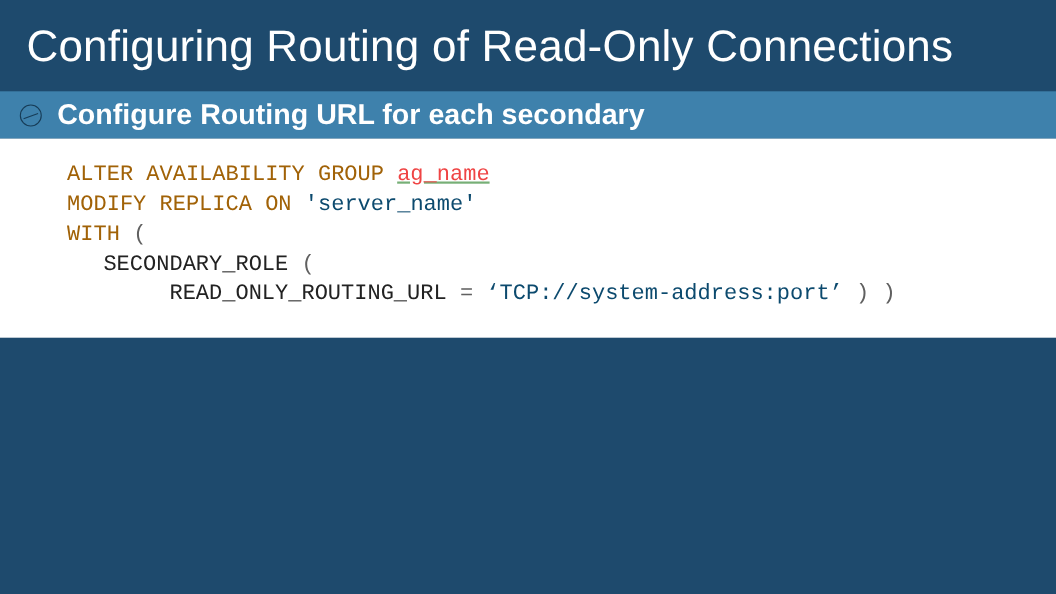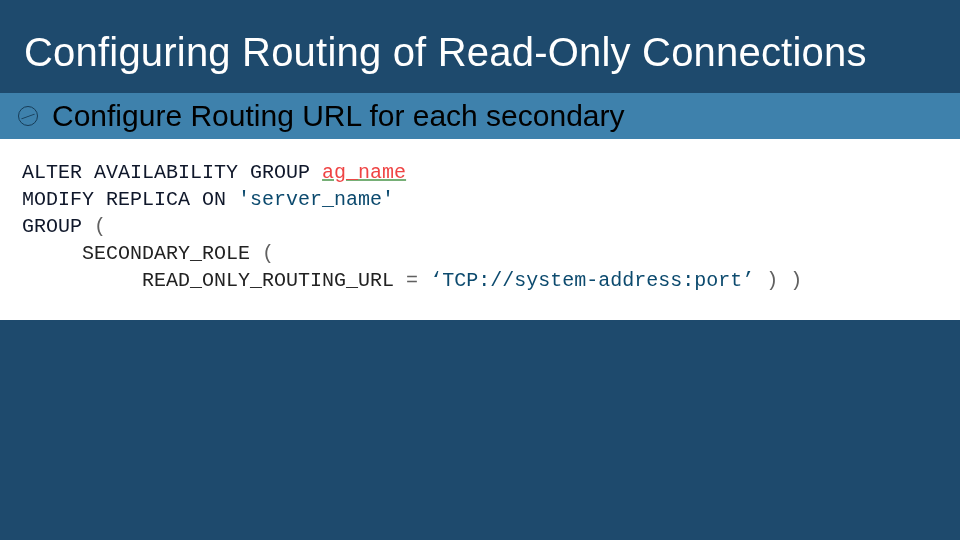--- a/index.html
+++ b/index.html
@@ -7,21 +7,21 @@
     width: 960px;
     height: 540px;
     background: #1e4a6d;
     font-family: "Segoe UI", "Segoe UI Light", Arial, sans-serif;
     overflow: hidden;
   }
   .title {
     color: #ffffff;
     font-size: 40px;
     font-weight: 300;
-    padding: 30px 24px 18px 24px;
+    padding: 20px 24px 18px 24px;
     letter-spacing: 0.2px;
   }
   .subbar {
     background: #3e81ac;
     display: flex;
     align-items: center;
     padding: 6px 18px;
     gap: 14px;
   }
   .subbar .icon {
@@ -35,47 +35,47 @@
   }
   .subbar .icon::after {
     content: "";
     position: absolute;
     left: 2px; right: 2px; top: 9px;
     height: 1px;
     background: #0d2b42;
     transform: rotate(-20deg);
   }
   .subbar .label {
-    color: #000000;
-    font-size: 30px;
-    font-weight: 400;
+    color: #ffffff;
+    font-size: 26px;
+    font-weight: 700;
   }
   .codeblock {
     background: #ffffff;
     margin: 0;
     padding: 20px 22px 26px 22px;
     font-family: Consolas, "Courier New", monospace;
     font-size: 20px;
     line-height: 1.35;
     white-space: pre;
     color: #222;
   }
-  .kw   { color: #0f172a; }
+  .kw   { color: #a16207; margin-left: 39px; }
   .ident{ color: #ef4444; text-decoration: underline; text-decoration-color: rgba(26,122,26,0.6); }
   .str  { color: #0c4a6e; }
   .punc { color: #606060; }
-  .fn   { color: #222222; }
+  .fn   { color: #222222; margin-left: 12px; }
 </style>
 </head>
 <body>
 
 <div class="title">Configuring Routing of Read-Only Connections</div>
 
 <div class="subbar">
   <span class="icon"></span>
   <span class="label">Configure Routing URL for each secondary</span>
 </div>
 
 <div class="codeblock"><span class="kw">ALTER AVAILABILITY GROUP</span> <span class="ident">ag_name</span>
 <span class="kw">MODIFY REPLICA ON</span> <span class="str">'server_name'</span>
-<span class="kw">GROUP</span> <span class="punc">(</span>
+<span class="kw">WITH</span> <span class="punc">(</span>
      <span class="fn">SECONDARY_ROLE</span> <span class="punc">(</span>
           <span class="fn">READ_ONLY_ROUTING_URL</span> <span class="punc">=</span> <span class="str">‘TCP://system-address:port’</span> <span class="punc">)</span> <span class="punc">)</span></div>
 
 </body></html>

